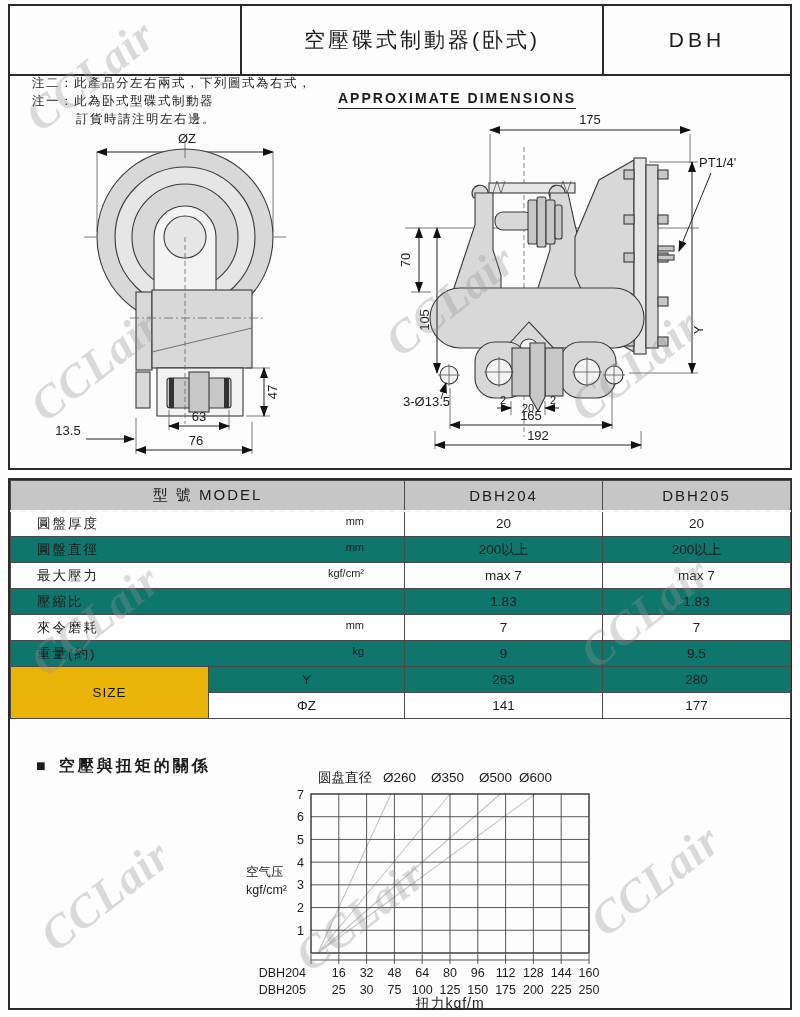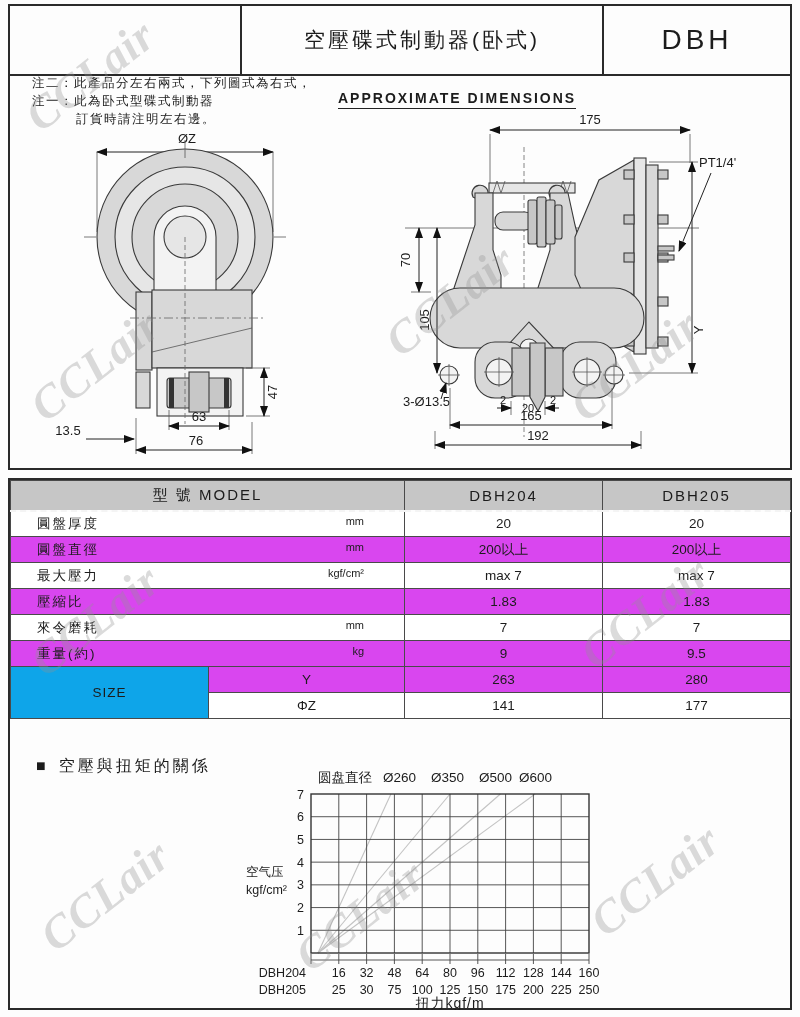--- a/index.html
+++ b/index.html
@@ -6,21 +6,21 @@
   body { background:#fff; font-family:"Liberation Sans","DejaVu Sans",sans-serif; color:#1c1c1c; }
   .page { position:relative; width:800px; height:1017px; background:#fdfdfd; overflow:hidden; }
 
   
   .header-box { position:absolute; left:8px; top:4px; width:784px; height:72px;
     border:2px solid #2a2a2a; display:flex; }
   .header-cell-blank { width:232px; border-right:2px solid #2a2a2a; }
   .header-cell-title { width:362px; border-right:2px solid #2a2a2a; display:flex; align-items:center; justify-content:center;
     font-size:21px; letter-spacing:3px; }
   .header-cell-code { flex:1; display:flex; align-items:center; justify-content:center;
-    font-size:28px; letter-spacing:4px; }
+    font-size:21px; letter-spacing:4px; }
 
   
   .main-box { position:absolute; left:8px; top:62px; width:784px; height:408px;
     border:2px solid #2a2a2a; border-top:none; }
   .notes { position:absolute; left:22px; top:12px; font-size:12.5px; line-height:18px; letter-spacing:1.5px; }
   .note-indent { padding-left:44px; }
   .approx-heading { position:absolute; left:328px; top:28px; font-size:14px; font-weight:bold;
     letter-spacing:2px; border-bottom:1.5px solid #222; padding-bottom:2px; }
   svg text { font-family:"Liberation Sans","DejaVu Sans",sans-serif; fill:#1c1c1c; }
   .dim { font-size:13px; }
@@ -33,26 +33,26 @@
   .thin { stroke:#555; stroke-width:0.8; fill:none; }
   .dash { stroke:#666; stroke-width:0.8; stroke-dasharray:5,3; fill:none; }
   .dashdot { stroke:#666; stroke-width:0.8; stroke-dasharray:9,3,2,3; fill:none; }
 
   
   .lower-box { position:absolute; left:8px; top:478px; width:784px; height:532px; border:2px solid #2a2a2a; }
   table.spec { border-collapse:collapse; table-layout:fixed; width:780px; }
   table.spec td { border:1px solid #4a4a4a; height:26px; font-size:13.5px; text-align:center; background:#fff; overflow:hidden; }
   table.spec tr.thead td { height:30px; background:#c6c6c6; font-size:15px; letter-spacing:2px;
     border-bottom:2px dashed #f4f4f4; }
-  table.spec tr.shade td { background:#d946ef; }
+  table.spec tr.shade td { background:#0f766e; }
   td.label-cell { text-align:left !important;margin-left:20px; }
   .lc-inner { display:flex; justify-content:space-between; padding:0 40px 0 26px; letter-spacing:2px; }
   .lc-inner .unit { letter-spacing:0; font-size:11px; }
 
-  .chart-title { position:absolute; left:26px; top:276px; font-size:16px; letter-spacing:3px; font-weight:normal; }
+  .chart-title { position:absolute; left:26px; top:276px; font-size:16px; letter-spacing:3px; font-weight:bold; }
   .chart-title .bullet { margin-right:10px; }
   #chart-svg { position:absolute; left:220px; top:276px; }
   .cg-border { stroke:#333; stroke-width:1.4; fill:none; }
   .cg-line { stroke:#444; stroke-width:0.9; fill:none; }
   .cg-series { stroke:#c3c3c3; stroke-width:1.1; fill:none; }
   .cg-tick { font-size:12.5px; }
   .cg-leg { font-size:13.5px; }
   .cg-lab { font-size:12.5px; }
   .cg-xlab { font-size:14px; letter-spacing:1px; }
 
@@ -314,21 +314,21 @@
         <td colspan="2" class="label-cell">
               <div class="lc-inner">
                 <span>重量(約)</span>
                 <span class="unit">kg</span>
               </div>
             </td>
         <td>9</td>
         <td>9.5</td>
       </tr>
       <tr class="shade">
-        <td rowspan="2" style="background:#0ea5e9;letter-spacing:1px;">SIZE</td>
+        <td rowspan="2" style="background:#eab308;letter-spacing:1px;">SIZE</td>
         <td>Y</td>
         <td>263</td>
         <td>280</td>
       </tr>
       <tr>
         <td>ΦZ</td>
         <td>141</td>
         <td>177</td>
       </tr>
     </tbody>

